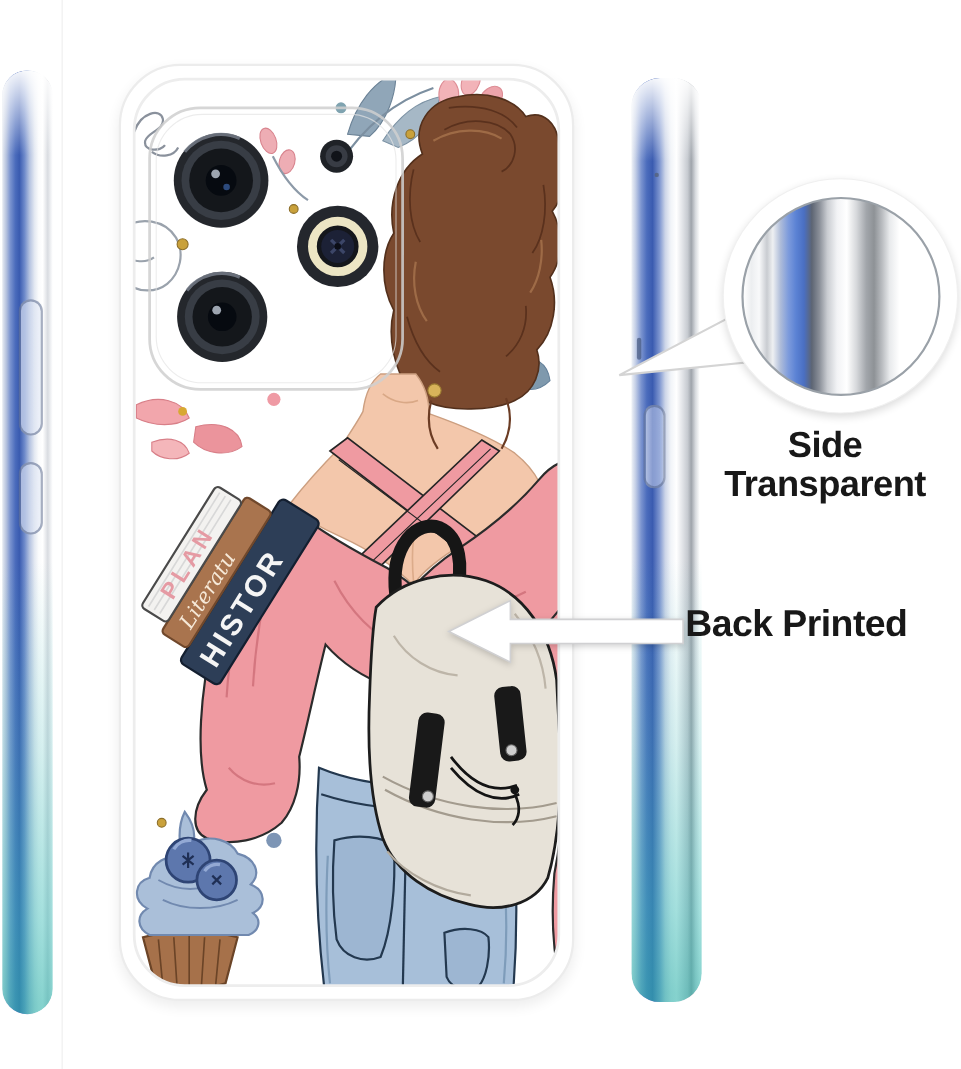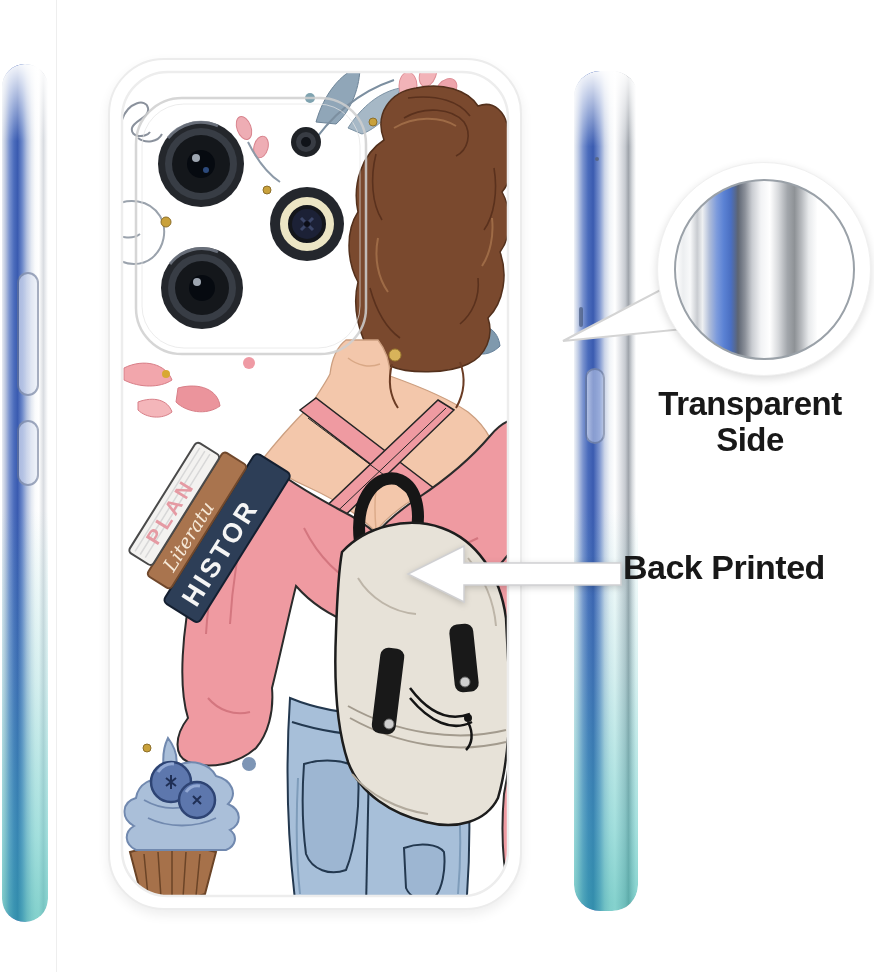--- a/index.html
+++ b/index.html
@@ -285,22 +285,22 @@
 
   <svg class="tail-svg" width="874" height="972">
     <polygon points="563,341 668,286 694,328" fill="#ffffff" stroke="#d4d4d4" stroke-width="2"></polygon>
   </svg>
 
   <div class="magnifier">
     <div class="magnifier-inner"></div>
   </div>
 
   <div class="transparent-label">
+    <div>Side</div>
     <div>Transparent</div>
-    <div>Side</div>
   </div>
 
   <svg class="arrow-svg" width="874" height="972">
     <polygon points="408,574 464,546 464,563 621,563 621,585 464,585 464,602" fill="#ffffff" stroke="#d0d0d2" stroke-width="1.5"></polygon>
   </svg>
 
   <div class="back-label">Back Printed</div>
 </div>
 
 </body></html>

